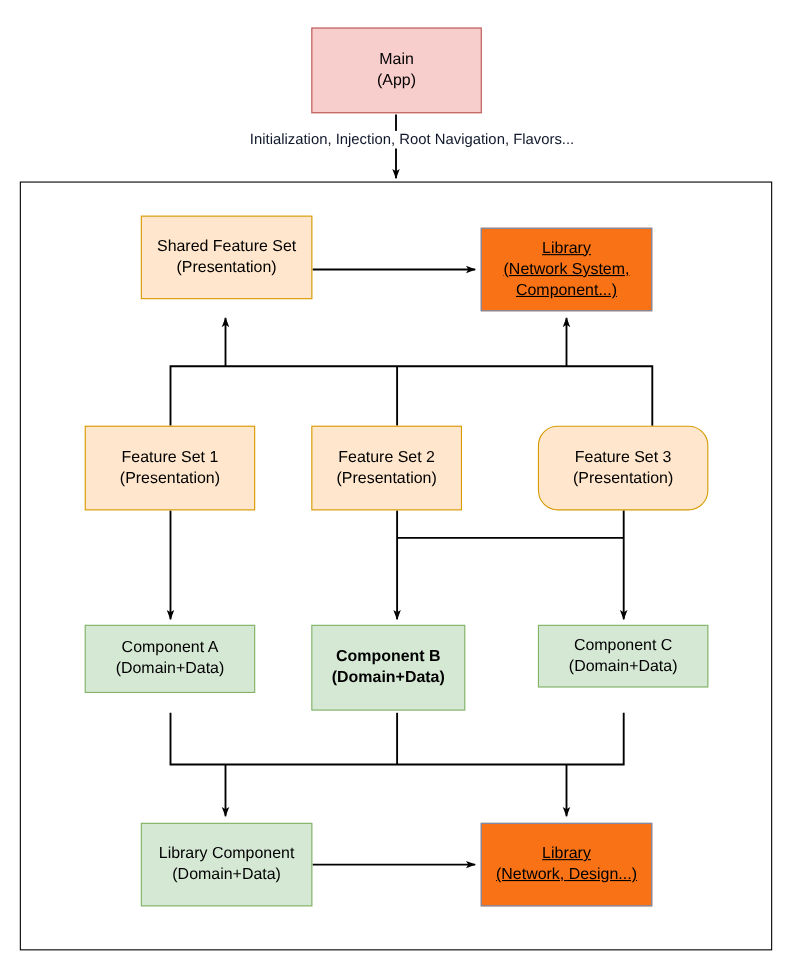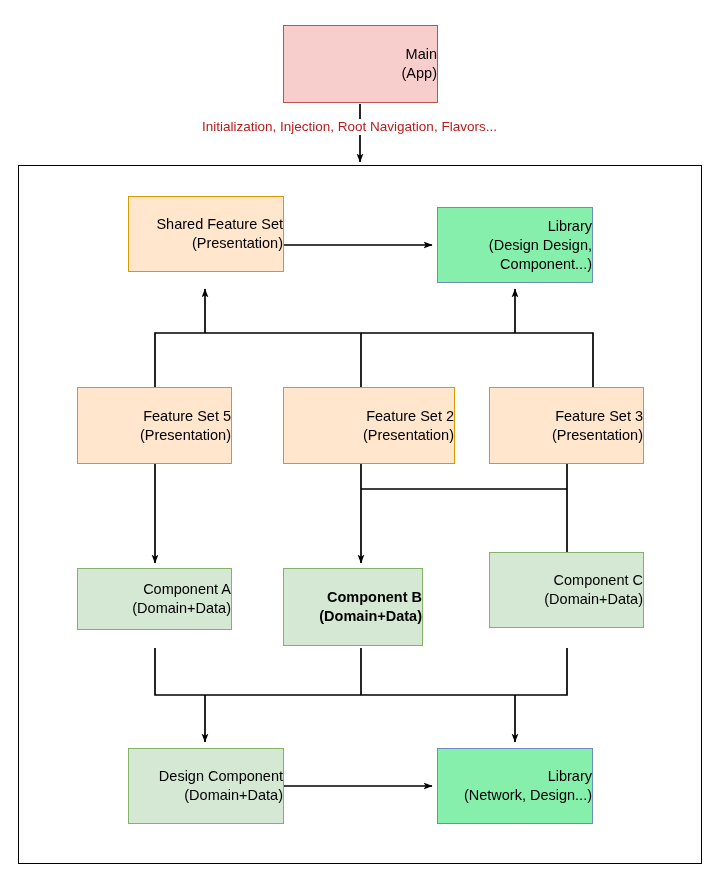--- a/index.html
+++ b/index.html
@@ -25,50 +25,50 @@
     height: 886px;
     pointer-events: none;
   }
   .node {
     position: absolute;
     box-sizing: border-box;
     border-width: 1.5px;
     border-style: solid;
     display: flex;
     flex-direction: column;
-    align-items: flex-end;
+    align-items: center;
     justify-content: center;
     text-align: center;
     font-size: 14.5px;
     line-height: 19px;
     color: #000000;
     white-space: nowrap;
   }
   .node .line2 { display: block; }
 
   .n-pink   { background: #f8cecc; border-color: #b85450; }
   .n-orange { background: #ffe6cc; border-color: #d79b00; }
-  .n-blue   { background: #86efac; border-color: #6c8ebf; }
+  .n-blue   { background: #f97316; border-color: #6c8ebf; text-decoration: underline; }
   .n-green  { background: #d5e8d4; border-color: #82b366; }
 
   .container-box {
     position: absolute;
     box-sizing: border-box;
     background: #ffffff;
     border: 1.6px solid #000000;
   }
   .edge-label {
     position: absolute;
     font-size: 13.5px;
     line-height: 16px;
-    color: #b91c1c;
+    color: #0f172a;
     white-space: nowrap;
     background: #ffffff;
     padding: 0 2px;
-    text-align: left;
+    text-align: right;
   }
 </style>
 </head>
 <body>
 
 <div id="canvas">
 
   <div class="container-box" style="left:18px; top:165px; width:684px; height:699px;"></div>
 
   <svg class="edges" viewBox="0 0 720 886">
@@ -113,56 +113,56 @@
 
   <div class="edge-label" style="left:200px; top:119px; width:320px;">Initialization, Injection, Root Navigation, Flavors...</div>
 
   <div class="node n-orange" style="left:128px; top:196px; width:156px; height:76px;">
     <span>Shared Feature Set</span>
     <span class="line2">(Presentation)</span>
   </div>
 
   <div class="node n-blue" style="left:437px; top:207px; width:156px; height:76px;">
     <span>Library</span>
-    <span class="line2">(Design Design,</span>
+    <span class="line2">(Network System,</span>
     <span class="line2">Component...)</span>
   </div>
 
   <div class="node n-orange" style="left:77px; top:387px; width:155px; height:77px;">
-    <span>Feature Set 5</span>
+    <span>Feature Set 1</span>
     <span class="line2">(Presentation)</span>
   </div>
 
-  <div class="node n-orange" style="left:283px; top:387px; width:172px; height:77px;">
+  <div class="node n-orange" style="left:283px; top:387px; width:137px; height:77px;">
     <span>Feature Set 2</span>
     <span class="line2">(Presentation)</span>
   </div>
 
-  <div class="node n-orange" style="left:489px; top:387px; width:155px; height:77px;">
+  <div class="node n-orange" style="left:489px; top:387px; width:155px; height:77px;border-radius:18px;">
     <span>Feature Set 3</span>
     <span class="line2">(Presentation)</span>
   </div>
 
   <div class="node n-green" style="left:77px; top:568px; width:155px; height:62px;">
     <span>Component A</span>
     <span class="line2">(Domain+Data)</span>
   </div>
 
   <div class="node n-green" style="left:283px; top:568px; width:140px; height:78px;font-weight:bold;">
     <span>Component B</span>
     <span class="line2">(Domain+Data)</span>
   </div>
 
-  <div class="node n-green" style="left:489px; top:552px; width:155px; height:76px;">
+  <div class="node n-green" style="left:489px; top:568px; width:155px; height:57px;">
     <span>Component C</span>
     <span class="line2">(Domain+Data)</span>
   </div>
 
   <div class="node n-green" style="left:128px; top:748px; width:156px; height:76px;">
-    <span>Design Component</span>
+    <span>Library Component</span>
     <span class="line2">(Domain+Data)</span>
   </div>
 
   <div class="node n-blue" style="left:437px; top:748px; width:156px; height:76px;">
     <span>Library</span>
     <span class="line2">(Network, Design...)</span>
   </div>
 
 </div>
 

